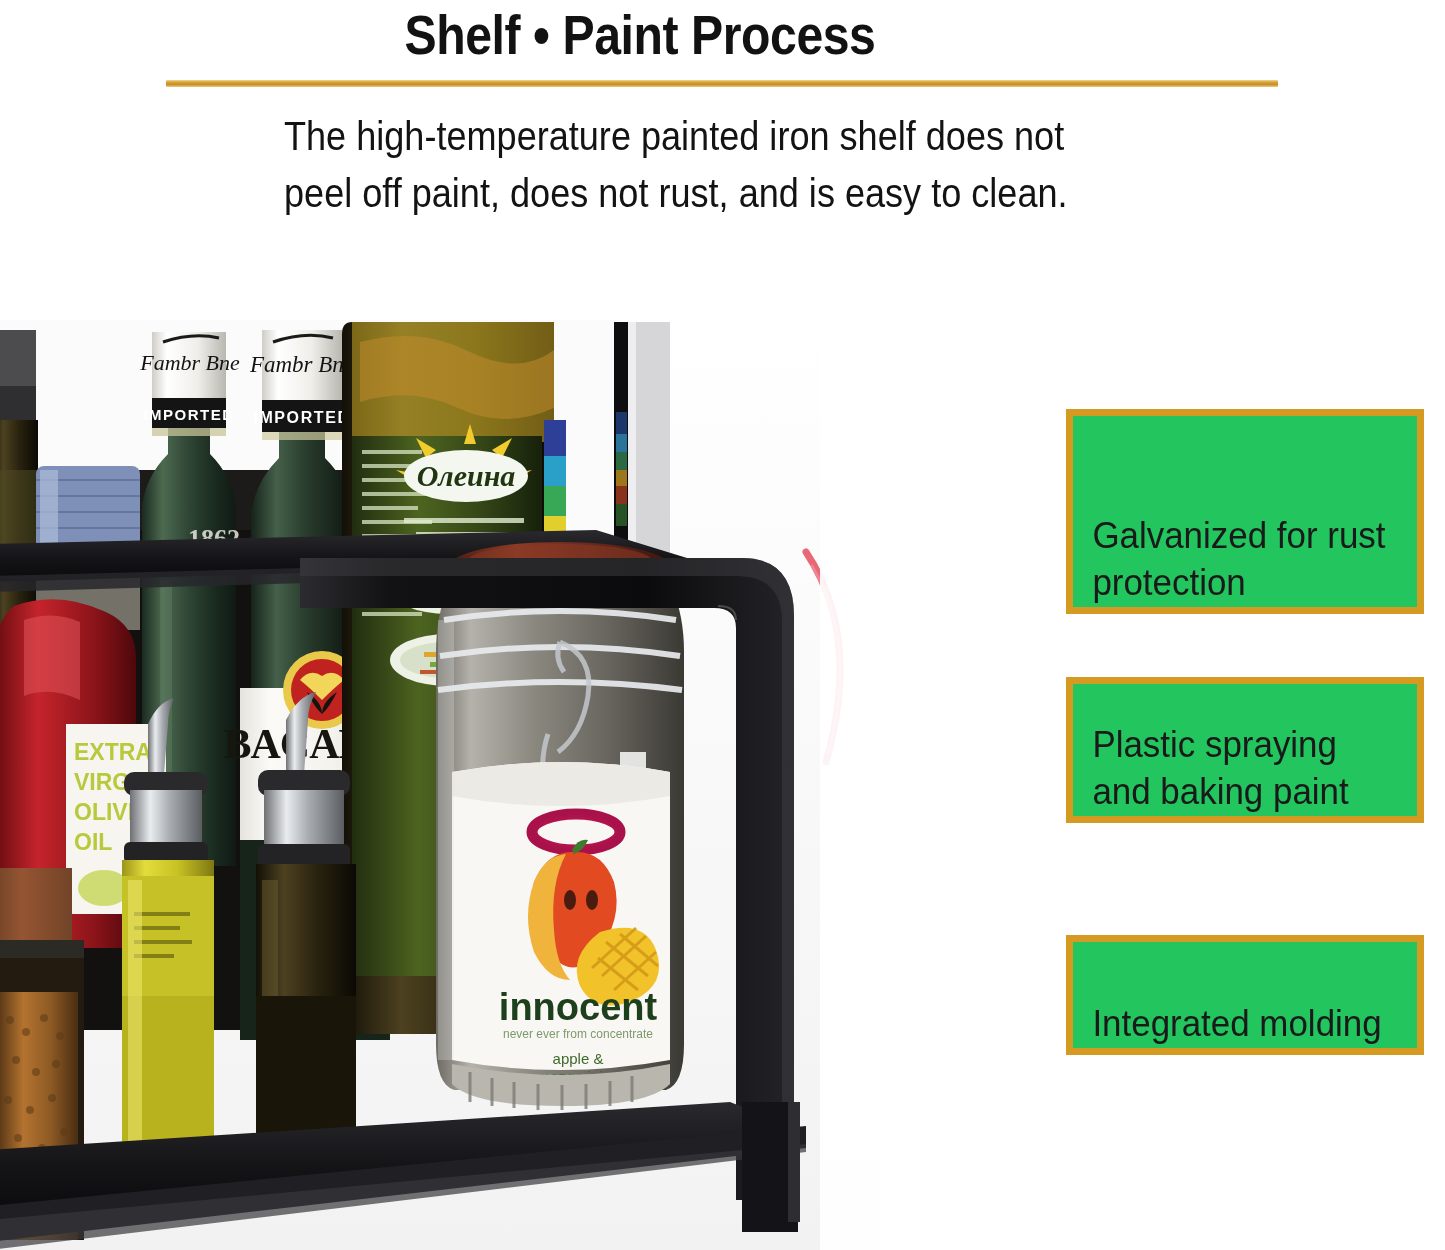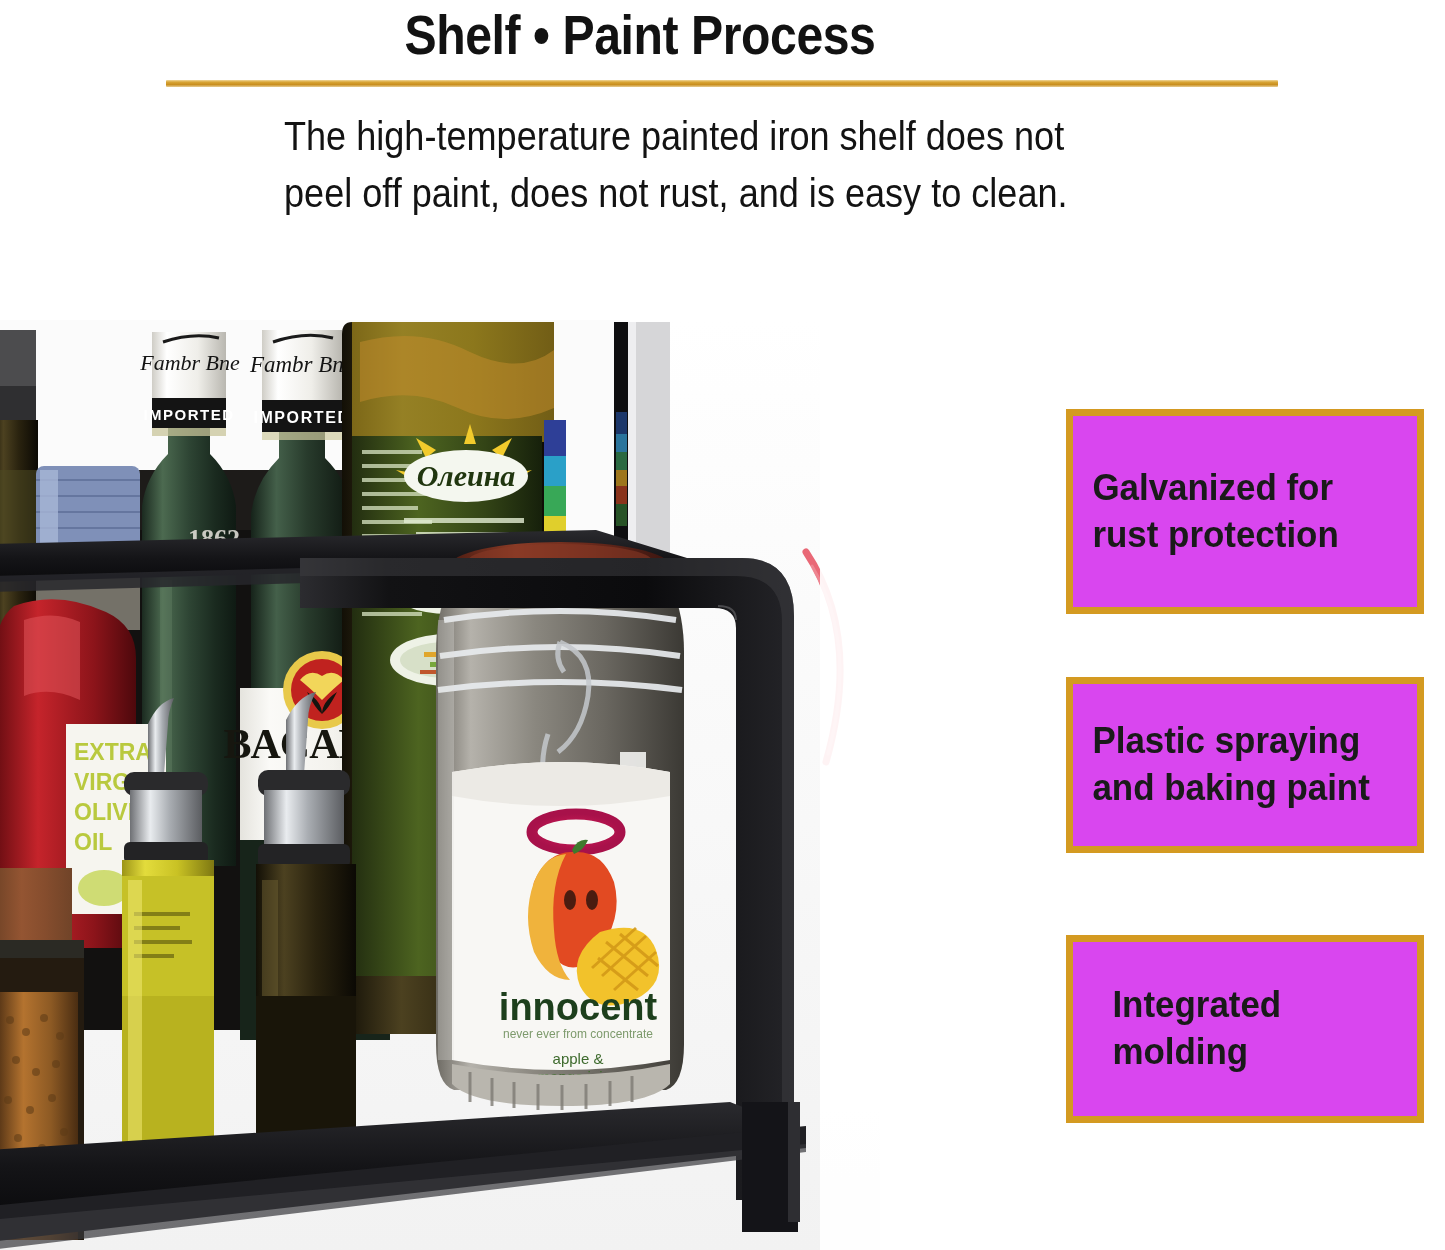--- a/index.html
+++ b/index.html
@@ -26,32 +26,32 @@
   #subtitle{
     position:absolute;left:284px;top:108px;width:920px;
     font-size:41px;line-height:1.38;color:#131313;
     transform:scaleX(0.88);transform-origin:left top;
     white-space:pre-line;
   }
   
   .fbox{
     position:absolute;left:1066px;
     border:7px solid #d49a21;
-    background:#d946ef;
+    background:#22c55e;
     box-sizing:border-box;
-    display:flex;align-items:center;font-weight:bold;
+    display:flex;align-items:flex-end;
   }
   .fbox .ftext{
     padding:0 20px;
     font-size:36px;line-height:1.30;color:#1a1a1a;
     transform:scaleX(0.97);transform-origin:left center;
   }
   #fbox-1{top:409px;width:358px;height:205px;}
-  #fbox-2{top:677px;width:358px;height:176px;}
-  #fbox-3{top:935px;width:358px;height:188px;padding-left:20px;}
+  #fbox-2{top:677px;width:358px;height:146px;}
+  #fbox-3{top:935px;width:358px;height:120px;}
 
   
   #photo{
     position:absolute;left:0;top:320px;width:880px;height:930px;
     overflow:hidden;background:#ffffff;
   }
   #photo svg{display:block;}
 </style>
 </head>
 <body>

